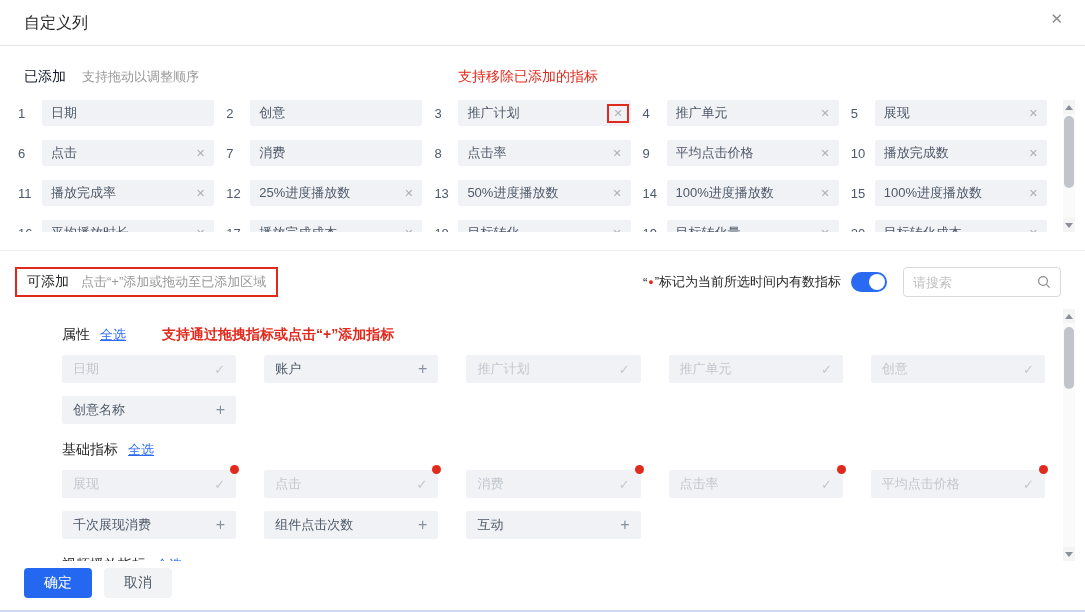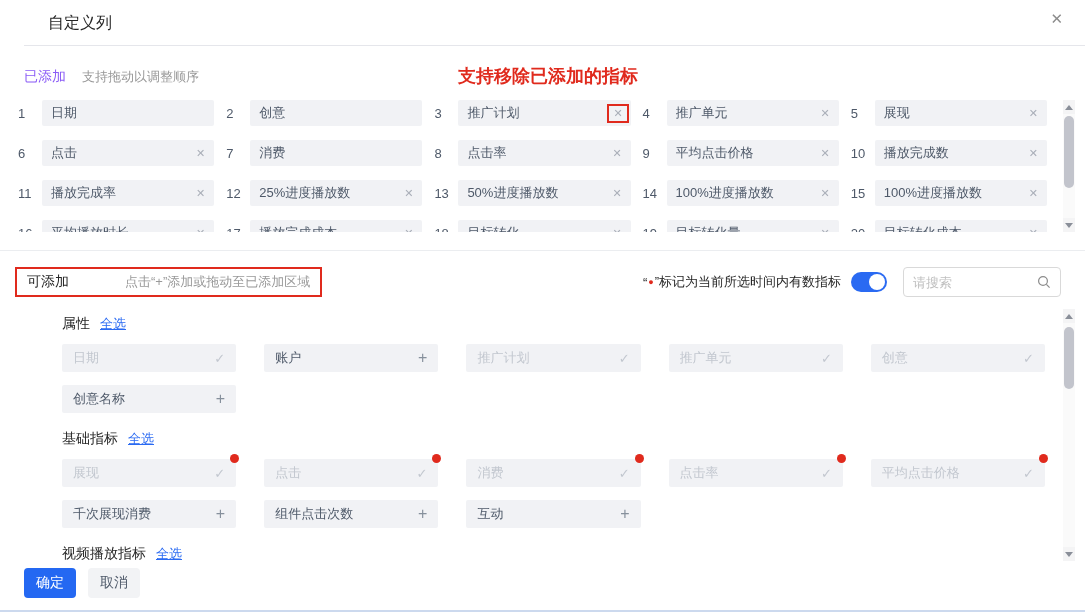--- a/index.html
+++ b/index.html
@@ -1,29 +1,29 @@
 <!DOCTYPE html>
 <html><head>
 <meta charset="utf-8">
 <style>
   * { margin:0; padding:0; box-sizing:border-box; }
   html,body { width:1085px; height:612px; background:#fff; overflow:hidden;
     font-family:"Liberation Sans","DejaVu Sans",sans-serif; color:#262626; }
   .dlg { position:relative; width:1085px; height:612px; background:#fff; }
 
   
-  .dlg-header { height:46px; border-bottom:1px solid #e5e6eb; padding:13px 24px 0; position:relative;margin-left:24px; }
+  .dlg-header { height:46px; border-bottom:1px solid #e5e6eb; padding:13px 24px 0; position:relative; }
   .dlg-title { font-size:16px; font-weight:400; color:#262626; }
   .dlg-close { position:absolute; right:22px; top:11px; font-size:15px; color:#8c8c8c; cursor:pointer; line-height:1; }
 
   
   .added-head { margin:20px 24px 0; position:relative; height:20px; font-size:14px; line-height:20px; }
-  .sec-label { color:#8b5cf6; }
+  .sec-label { color:#0f172a; }
   .sec-hint { color:#999; margin-left:12px; font-size:13px; }
-  .red-note { position:absolute; left:434px; top:0; color:#e02a1d; font-weight:bold; font-size:18px;text-align:center; }
+  .red-note { position:absolute; left:434px; top:0; color:#e02a1d; font-weight:normal; font-size:14px;text-align:center; }
   .head-links { position:absolute; right:0; top:0; }
   .blue-link { color:#2a6af2; font-size:14px; cursor:pointer; text-decoration:none; }
   .head-links .blue-link + .blue-link { margin-left:18px; }
 
   
   .added-wrap { position:relative; margin-top:14px; height:132px; }
   .added-grid { display:grid; grid-template-columns:repeat(5,1fr); column-gap:12px; row-gap:14px;
     padding:0 38px 0 18px; height:132px; overflow:hidden; }
   .added-cell { display:flex; align-items:center; height:26px; }
   .cell-num { width:24px; flex:none; font-size:13px; color:#4e5969; }
@@ -42,53 +42,53 @@
   .tri-up { width:0; height:0; border-left:4px solid transparent; border-right:4px solid transparent; border-bottom:5px solid #8a8f99; }
   .tri-down { width:0; height:0; border-left:4px solid transparent; border-right:4px solid transparent; border-top:5px solid #8a8f99; }
   .sb-thumb { position:absolute; left:1px; width:10px; background:#c2c4cc; border-radius:5px; cursor:pointer; }
   .vs-added .sb-thumb { top:16px; height:72px; }
   .vs-avail .sb-thumb { top:18px; height:62px; }
 
   .sec-divider { border-top:1px solid #ebedf0; margin-top:18px; }
 
   
   .avail-head { margin:14px 24px 0 15px; display:flex; align-items:center; height:34px; }
-  .avail-box { border:2px solid #e02a1d; display:flex; align-items:center; padding:4px 10px;gap:44px; }
+  .avail-box { border:2px solid #e02a1d; display:flex; align-items:center; padding:4px 10px; }
   .avail-label { font-size:14px; color:#262626; }
   .avail-hint { font-size:13px; color:#999; margin-left:12px; }
   .legend { margin-left:auto; font-size:13px; color:#262626; display:flex; align-items:center; white-space:nowrap; }
   .dot-red { color:#e02a1d; font-size:9px; margin:0 1px; }
   .toggle { width:36px; height:20px; border-radius:10px; background:#c9cdd4; position:relative; margin:0 16px 0 10px; cursor:pointer; flex:none; }
   .toggle.on { background:#2a6af2; }
   .knob { position:absolute; right:2px; top:2px; width:16px; height:16px; border-radius:50%; background:#fff; }
   .search { width:158px; height:30px; border:1px solid #d9d9d9; border-radius:4px; display:flex; align-items:center; padding:0 9px; flex:none; }
   .search input { border:0; outline:0; flex:1; min-width:0; font-size:13px; color:#333; background:transparent; }
   .search input::placeholder { color:#bfbfbf; }
   .search svg { flex:none; }
 
   
   .avail-wrap { position:relative; margin-top:10px; height:252px; }
   .groups { padding:0 40px 0 62px; height:252px; overflow:hidden; }
   .group-head { display:flex; align-items:center; height:20px; margin-top:16px; }
-  .group:first-child .group-head { margin-top:5px;text-align:right; }
+  .group:first-child .group-head { margin-top:16px;text-align:right; }
   .group-name { font-size:14px; color:#262626; }
   .select-all { font-size:13px; color:#2a6af2; margin-left:10px; text-decoration:underline; cursor:pointer; }
   .group-anno { color:#e02a1d; font-weight:bold; font-size:14px; margin-left:36px; }
   .group-grid { display:grid; grid-template-columns:repeat(5,1fr); column-gap:28px; row-gap:13px; margin-top:10px; }
   .apill { height:28px; background:#f1f2f5; border-radius:2px; display:flex; align-items:center; padding:0 11px; font-size:13px; position:relative; }
   .apill.added { color:#c2c7cf; }
   .apill.addable { color:#4e5969; cursor:pointer; }
   .a-icon { margin-left:auto; line-height:1; }
   .apill.added .a-icon { color:#c2c7cf; font-size:13px; }
   .apill.addable .a-icon { color:#86909c; font-size:16px; cursor:pointer; }
   .dot { position:absolute; top:-5px; right:-3px; width:9px; height:9px; border-radius:50%; background:#e02a1d; }
 
   
   .footer { position:absolute; left:24px; bottom:14px; display:flex; gap:12px; }
-  .btn { height:30px; padding:0 12px; border-radius:4px; font-size:14px; display:flex; align-items:center; border:0; cursor:pointer; }
+  .btn { height:30px; padding:0 20px; border-radius:4px; font-size:14px; display:flex; align-items:center; border:0; cursor:pointer; }
   .btn-primary { background:#2468f2; color:#fff; }
   .btn-default { background:#f2f3f5; color:#4e5969; }
   .bottom-line { position:absolute; bottom:0; left:0; right:0; height:2px; background:#ccd9ee; }
 </style>
 </head>
 <body>
 
 <div class="dlg">
 
   <div class="dlg-header">
@@ -310,20 +310,21 @@
         </svg>
     </span>
   </div>
 
   <div class="avail-wrap">
     <div class="groups">
         <div class="group">
           <div class="group-head">
             <span class="group-name">属性</span>
             <a class="select-all">全选</a>
+            <span class="group-anno">支持通过拖拽指标或点击“+”添加指标</span>
           </div>
           <div class="group-grid">
             <div class="apill added">
               <span class="pill-label">日期</span>
               <span class="a-icon">✓</span>
             </div>
             <div class="apill addable">
               <span class="pill-label">账户</span>
               <span class="a-icon">+</span>
             </div>

